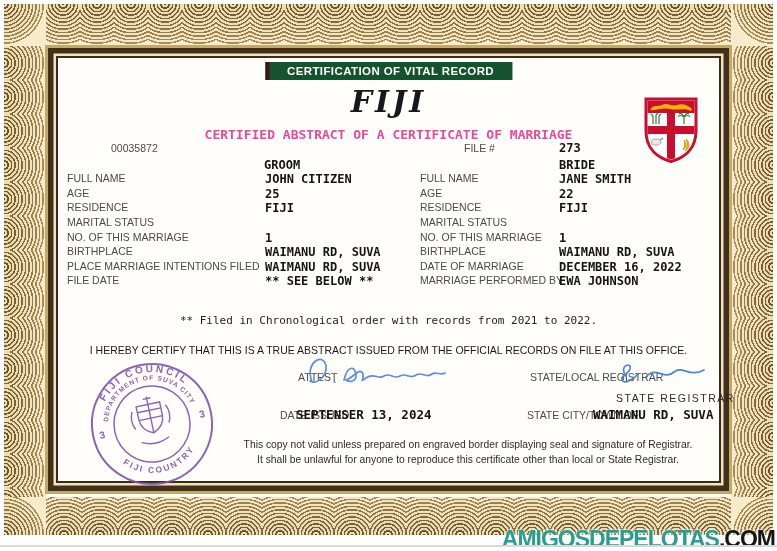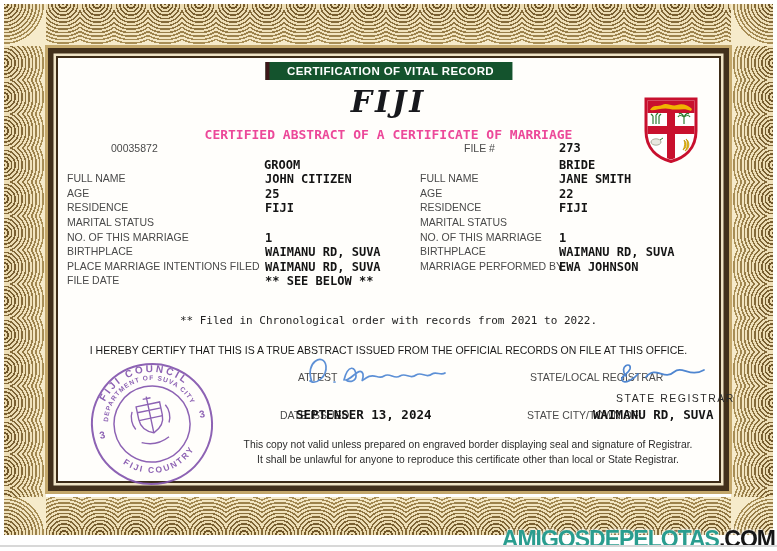--- a/index.html
+++ b/index.html
@@ -219,20 +219,24 @@
       <div class="frow">
         <span class="flabel">NO. OF THIS MARRIAGE</span>
         <span class="fvalue">1</span>
       </div>
 
       <div class="frow">
         <span class="flabel">BIRTHPLACE</span>
         <span class="fvalue">WAIMANU RD, SUVA</span>
       </div>
 
+      <div class="frow">
+        <span class="flabel">DATE OF MARRIAGE</span>
+        <span class="fvalue">DECEMBER 16, 2022</span>
+      </div>
 
       <div class="frow">
         <span class="flabel">MARRIAGE PERFORMED BY</span>
         <span class="fvalue">EWA JOHNSON</span>
       </div>
     </div>
 
   <div class="abs filing-note">** Filed in Chronological order with records from 2021 to 2022.</div>
   <div class="abs certify-line">I HEREBY CERTIFY THAT THIS IS A TRUE ABSTRACT ISSUED FROM THE OFFICIAL RECORDS ON FILE AT THIS OFFICE.</div>
 

